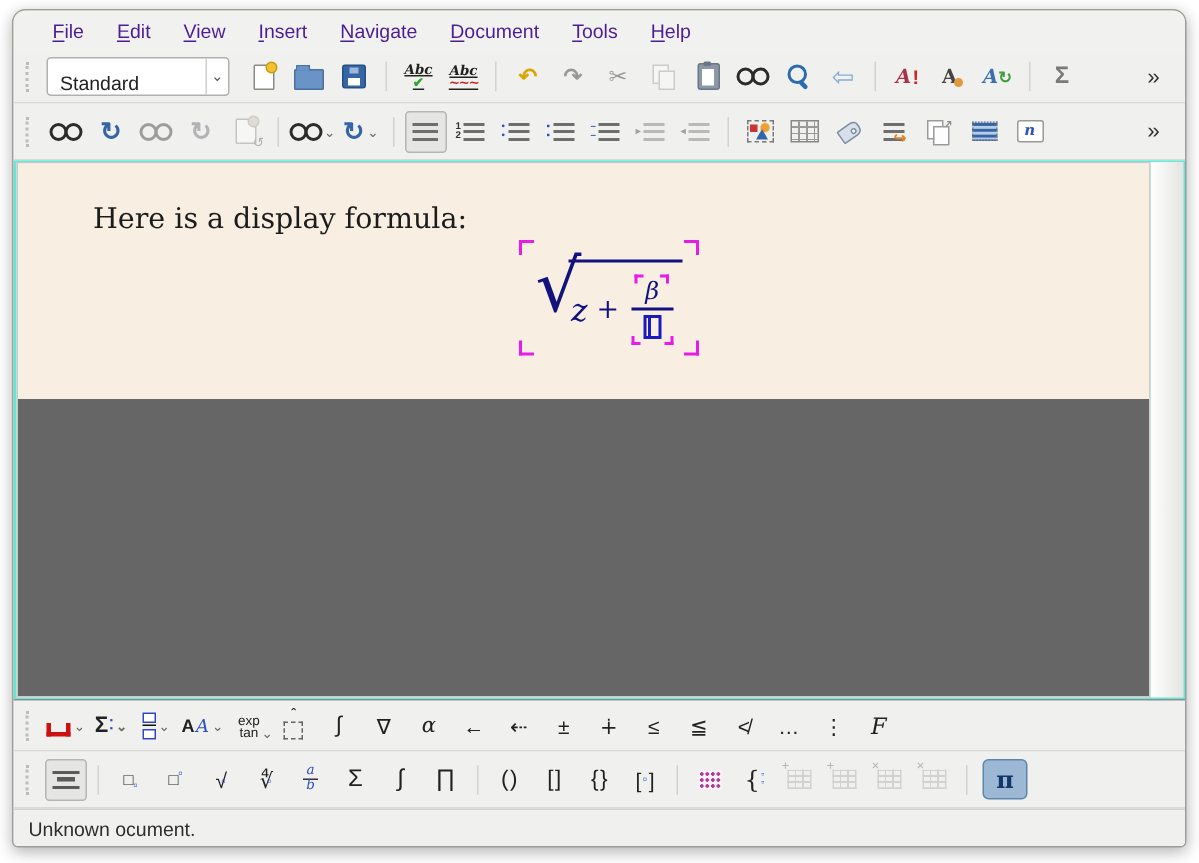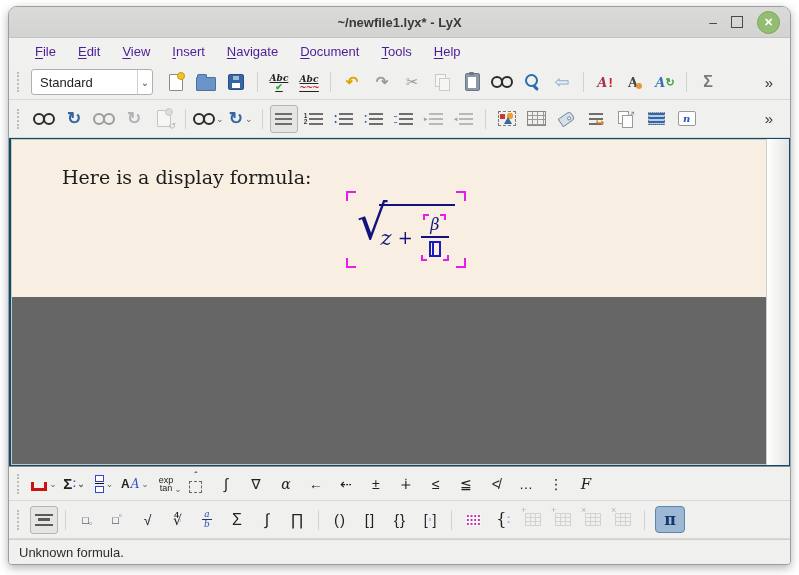--- a/index.html
+++ b/index.html
@@ -22,21 +22,21 @@
   .mi u{text-decoration:underline;text-underline-offset:2px;}
   
   .toolbar{display:flex;align-items:center;background:#f0f0ee;border-bottom:1px solid #d9d9d7;padding:0 6px;flex:none;}
   .tb1{height:34px;}
   .tb2{height:37px;}
   .mathbar1{height:33px;border-top:1px solid #8f8f8f;}
   .mathbar2{height:37px;}
   .rep{display:contents;}
   .grip{width:4px;height:20px;border-left:2px dotted #bcbcba;margin:0 6px 0 2px;flex:none;}
   .combo{height:24px;width:120px;background:#fff;border:1px solid #b0b0ae;border-radius:3px;
-         display:flex;align-items:center;margin:0 8px 0 2px;flex:none;gap:44px;}
+         display:flex;align-items:flex-end;margin:0 8px 0 2px;flex:none;gap:44px;}
   .combo-val{flex:1;padding-left:8px;font-size:13px;color:#222;}
   .combo-chev{width:22px;height:100%;border-left:1px solid #d0d0ce;display:flex;align-items:center;
               justify-content:center;color:#555;font-size:10px;}
   .tbtn{display:inline-flex;align-items:center;justify-content:center;min-width:26px;height:26px;margin:0 1px;
         border:1px solid transparent;border-radius:3px;font-size:13px;color:#222;position:relative;flex:none;}
   .tbtn.sep{min-width:0;width:1px;height:20px;background:#d2d2d0;margin:0 6px;padding:0;border:none;}
   .tbtn.push{margin-left:auto;}
   .tbtn.selected{background:#e5e5e3;border:1px solid #b5b5b3;}
   .tbtn.disabled{opacity:.42;filter:grayscale(.9);}
   .g{display:inline-flex;align-items:center;justify-content:center;}
@@ -134,21 +134,21 @@
       background-image:radial-gradient(#b23a9e 1px,transparent 1.3px);background-size:3.7px 4px;}
   .i-cases .g{font-size:16px;font-family:"DejaVu Serif",serif;}
   .g.i-grid{width:15px;height:12px;border-right:1px solid #aaa;border-bottom:1px solid #aaa;
       background:repeating-linear-gradient(to right,#aaa 0 1px,transparent 1px 5px),
                  repeating-linear-gradient(to bottom,#aaa 0 1px,transparent 1px 4px);}
   .i-gridbtn .g2{position:absolute;top:-2px;left:1px;font-size:9px;color:#666;}
   .tbtn.pi-btn{background:#9cb8d4;border:1px solid #5c87ad;border-radius:4px;width:28px;height:25px;margin-left:4px;}
   .pi-btn .g{font:bold 16px "DejaVu Serif",serif;color:#14366b;}
   .g2:empty{display:none;}
   
-  .editor{flex:1;display:flex;background:#0c4a6e;min-height:0;}
+  .editor{flex:1;display:flex;background:#5eead4;min-height:0;}
   .canvas{flex:1;display:flex;flex-direction:column;border:1px solid #c9c9c7;border-right:none;background:#fff;margin:1px 0 1px 2px;}
   .page{height:157px;background:#f8eee1;padding:26px 0 0 50px;box-sizing:border-box;flex:none;}
   .docline{margin:0;font:19px "DejaVu Serif",serif;color:#1c1c1c;}
   .formula-row{margin:3px 0 0 284px;width:-moz-fit-content;width:fit-content;}
   .inset{position:relative;padding:7px 11px;}
   .ck{position:absolute;border:0 solid #e81ce8;width:8px;height:8px;}
   .ck.tl{left:0;top:0;border-left-width:2px;border-top-width:2px;}
   .ck.tr{right:0;top:0;border-right-width:2px;border-top-width:2px;}
   .ck.bl{left:0;bottom:0;border-left-width:2px;border-bottom-width:2px;}
   .ck.br{right:0;bottom:0;border-right-width:2px;border-bottom-width:2px;}
@@ -169,32 +169,20 @@
   .vscroll{width:22px;background:linear-gradient(to right,#ffffff,#e4e4e2);border-left:1px solid #cfcfcd;margin:1px 1px 1px 0;}
   
   .statusbar{height:24px;background:#f0f0ee;border-top:1px solid #cfcfcd;display:flex;align-items:center;
              padding-left:10px;font-size:13px;color:#2e2e2e;flex:none;}
 </style>
 </head>
 <body>
 
 <div class="window">
 
-  <div class="titlebar">
-    <span class="title">~/newfile1.lyx* - LyX</span>
-    <div class="controls">
-      <span class="wbtn">–</span>
-      <span class="wbtn">
-          <span class="maxbox"></span>
-        </span>
-      <span class="wbtn close">
-          <span class="x">✕</span>
-        </span>
-    </div>
-  </div>
 
   <div class="menubar">
     <div class="rep">
       <span class="mi"><u>F</u><span>ile</span></span><span class="mi"><u>E</u><span>dit</span></span><span class="mi"><u>V</u><span>iew</span></span><span class="mi"><u>I</u><span>nsert</span></span><span class="mi"><u>N</u><span>avigate</span></span><span class="mi"><u>D</u><span>ocument</span></span><span class="mi"><u>T</u><span>ools</span></span><span class="mi"><u>H</u><span>elp</span></span>
     </div>
   </div>
 
   <div class="toolbar tb1">
     <div class="grip"></div>
     <div class="combo">
@@ -558,16 +546,16 @@
           <span class="g"></span>
 
         </span><span class="tbtn pi-btn">
           <span class="g">π</span>
 
         </span>
     </div>
   </div>
 
   <div class="statusbar">
-    <span>Unknown formula.</span>
+    <span>Unknown ocument.</span>
   </div>
 
 </div>
 
 </body></html>

